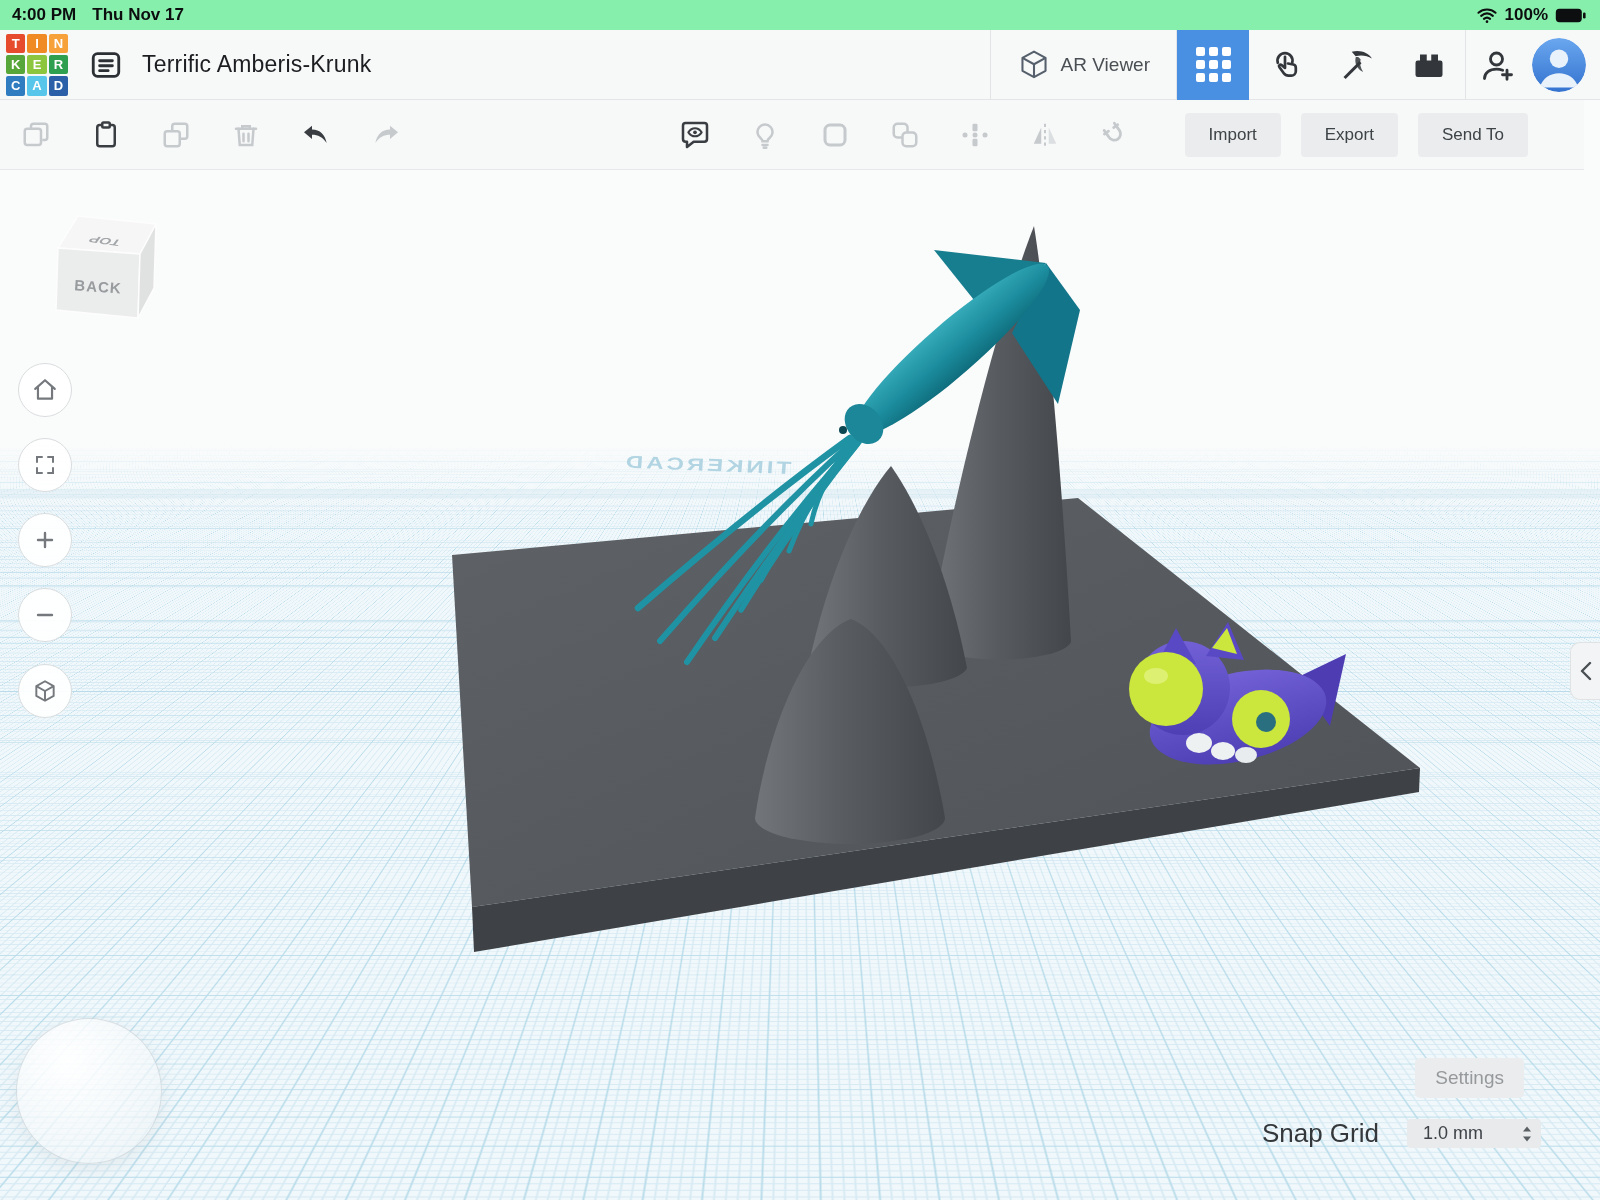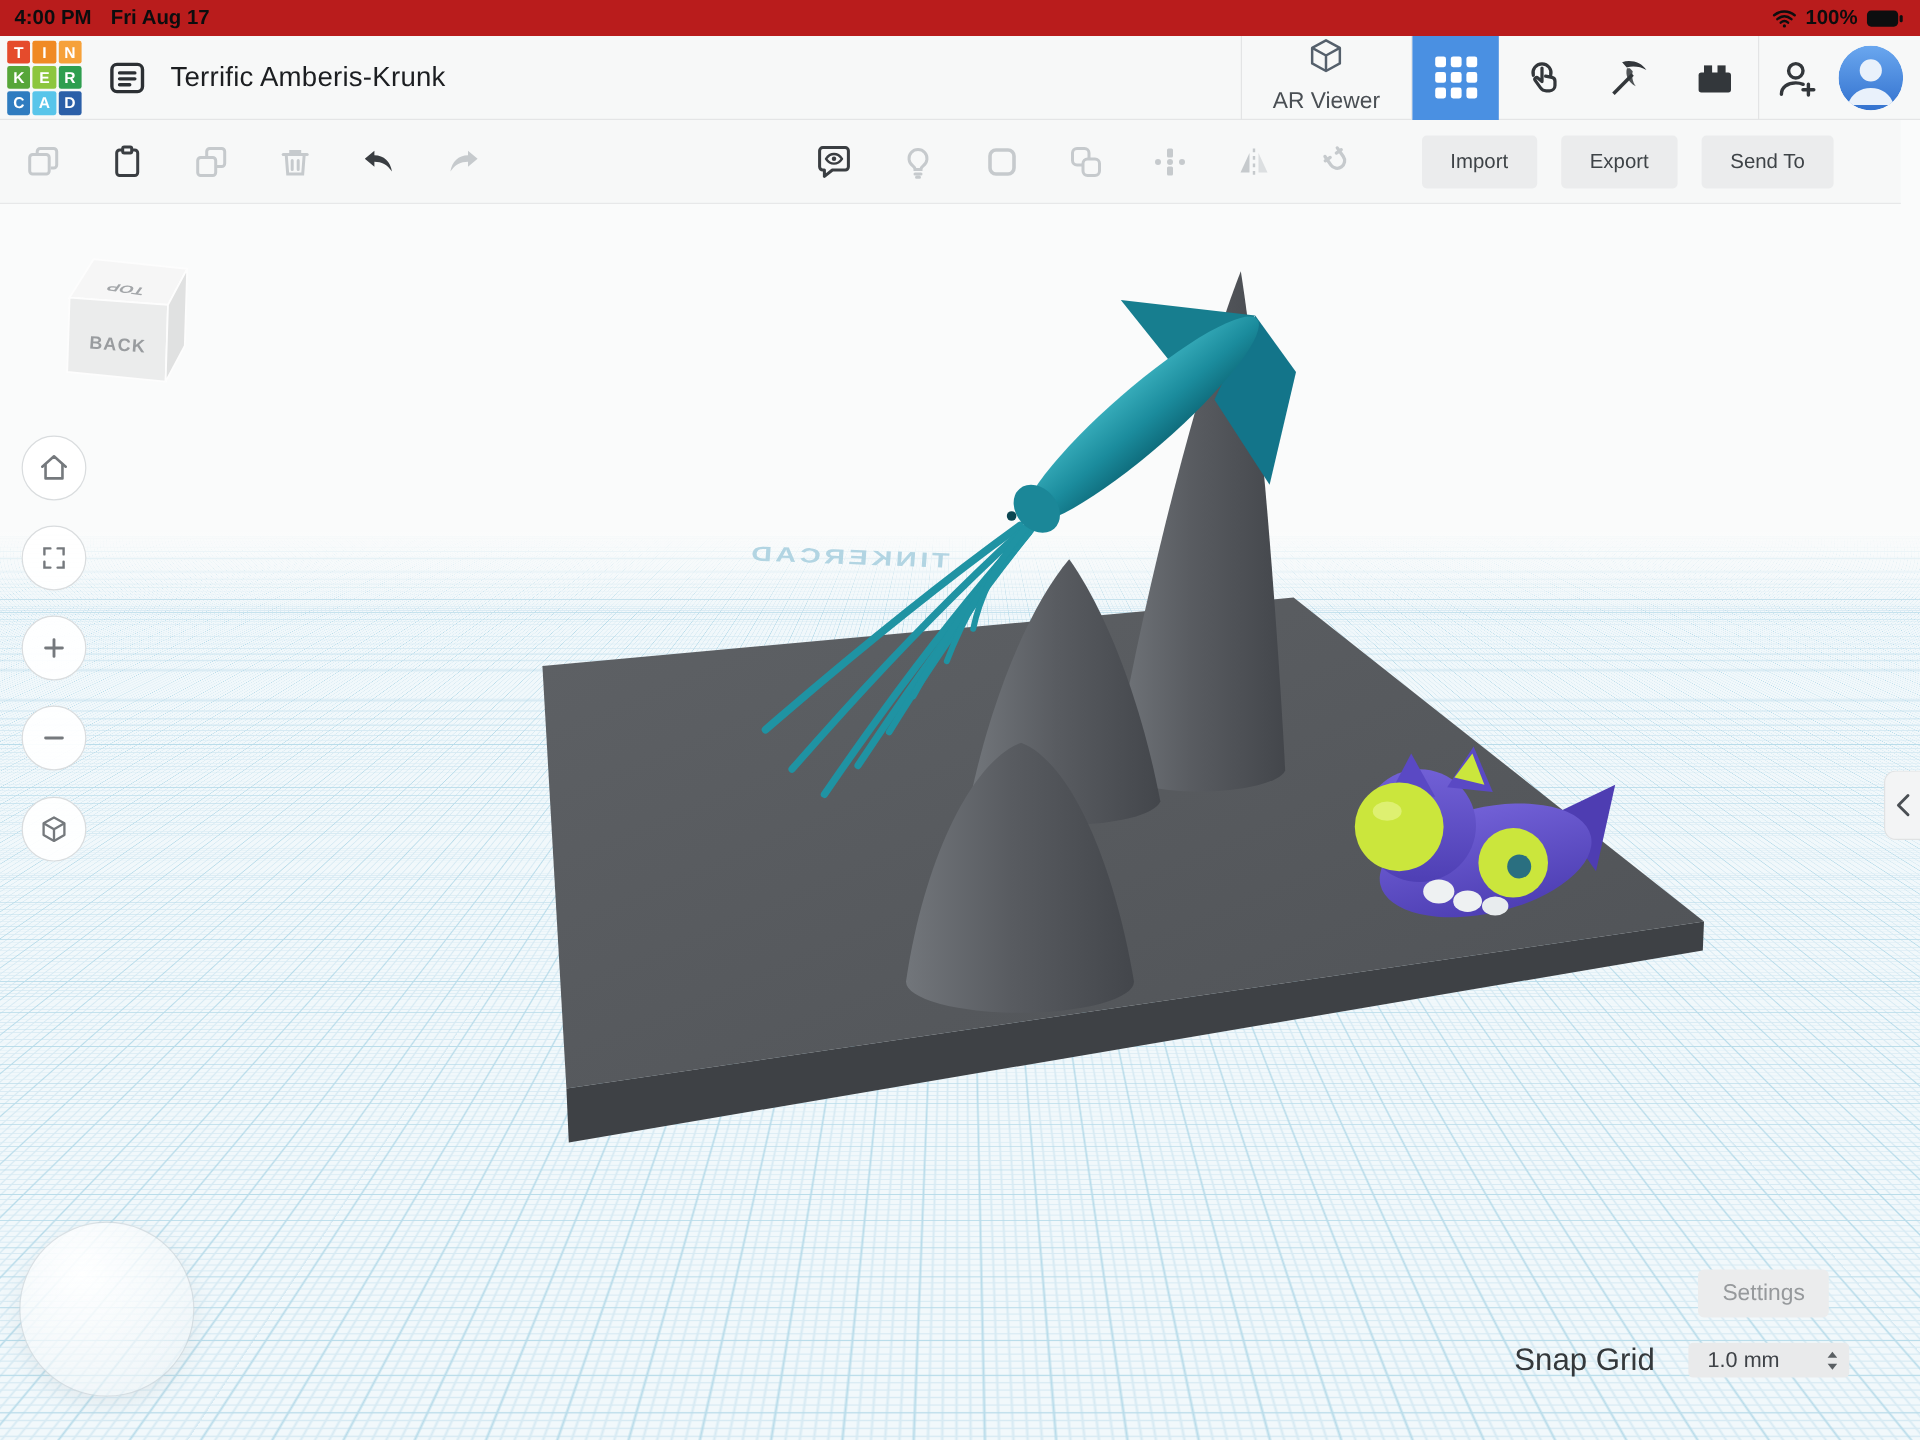--- a/index.html
+++ b/index.html
@@ -2,21 +2,21 @@
 <html><head>
 <meta charset="utf-8">
 <style>
   html,body{margin:0;padding:0;}
   body{
     width:1600px;height:1200px;position:relative;overflow:hidden;
     font-family:"Liberation Sans",sans-serif;background:#fafbfb;
     -webkit-user-select:none;user-select:none;color:#1d1f21;
   }
   
-  .sb{position:absolute;top:0;left:0;right:0;height:30px;background:#b91c1c;
+  .sb{position:absolute;top:0;left:0;right:0;height:30px;background:#86efac;
       display:flex;align-items:center;padding:0 14px 0 12px;box-sizing:border-box;
       font-size:17px;font-weight:700;color:#0c0d0e;}
   .sb .date{margin-left:16px;font-weight:700;}
   .sb-right{margin-left:auto;display:flex;align-items:center;gap:7px;}
   
   .header{position:absolute;top:30px;left:0;right:0;height:70px;background:#f7f8f8;
       border-bottom:1px solid #e4e5e6;display:flex;align-items:center;box-sizing:border-box;}
   .logo{margin-left:6px;width:62px;height:62px;display:grid;
       grid-template-columns:repeat(3,1fr);grid-template-rows:repeat(3,1fr);gap:2px;cursor:pointer;}
   .logo span{display:flex;align-items:center;justify-content:center;border-radius:2px;
@@ -25,21 +25,21 @@
   .logo span:nth-child(3){background:#f6a13a}.logo span:nth-child(4){background:#57a639}
   .logo span:nth-child(5){background:#8cc63e}.logo span:nth-child(6){background:#2e9e4f}
   .logo span:nth-child(7){background:#2f7cc0}.logo span:nth-child(8){background:#58c5ea}
   .logo span:nth-child(9){background:#2b5fa8}
   .list-btn{margin-left:18px;width:40px;height:40px;display:flex;align-items:center;
       justify-content:center;color:#2c3034;cursor:pointer;}
   .title{margin-left:16px;font-size:23px;font-weight:400;color:#1c1e21;letter-spacing:.2px;}
   .hsep{width:1px;height:70px;background:#e3e4e5;}
   .hright{margin-left:auto;display:flex;align-items:center;height:70px;}
   .ar-btn{display:flex;align-items:center;gap:10px;padding:0 26px;height:70px;
-      color:#4a4f54;font-size:19px;cursor:pointer;flex-direction:column;}
+      color:#4a4f54;font-size:19px;cursor:pointer;}
   .mode-btn{width:72px;height:70px;display:flex;align-items:center;justify-content:center;
       color:#33373b;cursor:pointer;}
   .mode-btn.active{background:#4a90e2;color:#fff;}
   .grid9{display:grid;grid-template-columns:repeat(3,9px);grid-template-rows:repeat(3,9px);gap:4px;}
   .grid9 i{background:#fff;border-radius:2px;}
   .person-add{width:64px;height:70px;display:flex;align-items:center;justify-content:center;
       color:#33373b;cursor:pointer;}
   .avatar{width:54px;height:54px;border-radius:50%;overflow:hidden;margin-right:14px;
       margin-left:2px;cursor:pointer;flex:none;}
   
@@ -96,21 +96,21 @@
   .snap-dd{width:134px;height:29px;background:#e9eaeb;border-radius:4px;display:flex;
       align-items:center;padding-left:16px;box-sizing:border-box;font-size:18px;color:#3e4247;cursor:pointer;}
   .snap-dd .spin{margin-left:auto;margin-right:8px;display:flex;}
   svg{display:block;}
 </style>
 </head>
 <body>
 
 <div class="sb">
   <span>4:00 PM</span>
-  <span class="date">Fri Aug 17</span>
+  <span class="date">Thu Nov 17</span>
   <div class="sb-right">
     <span>
       <svg width="22" height="18" viewBox="0 0 24 20" fill="none" stroke="#0d0e0f" stroke-width="2.3" stroke-linecap="round">
         <path d="M2.5 7.5C8 2.8 16 2.8 21.5 7.5"></path>
           <path d="M5.5 11c4-3.4 9-3.4 13 0"></path>
         <path d="M8.6 14.3c2-1.7 4.8-1.7 6.8 0"></path>
           <circle cx="12" cy="17.4" r="1.5" fill="#0d0e0f" stroke="none"></circle>
       </svg>
     </span>
     <span>100%</span>

